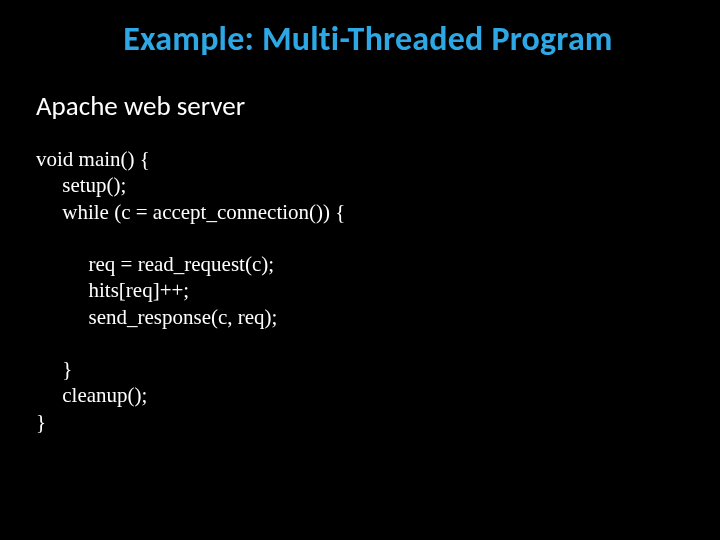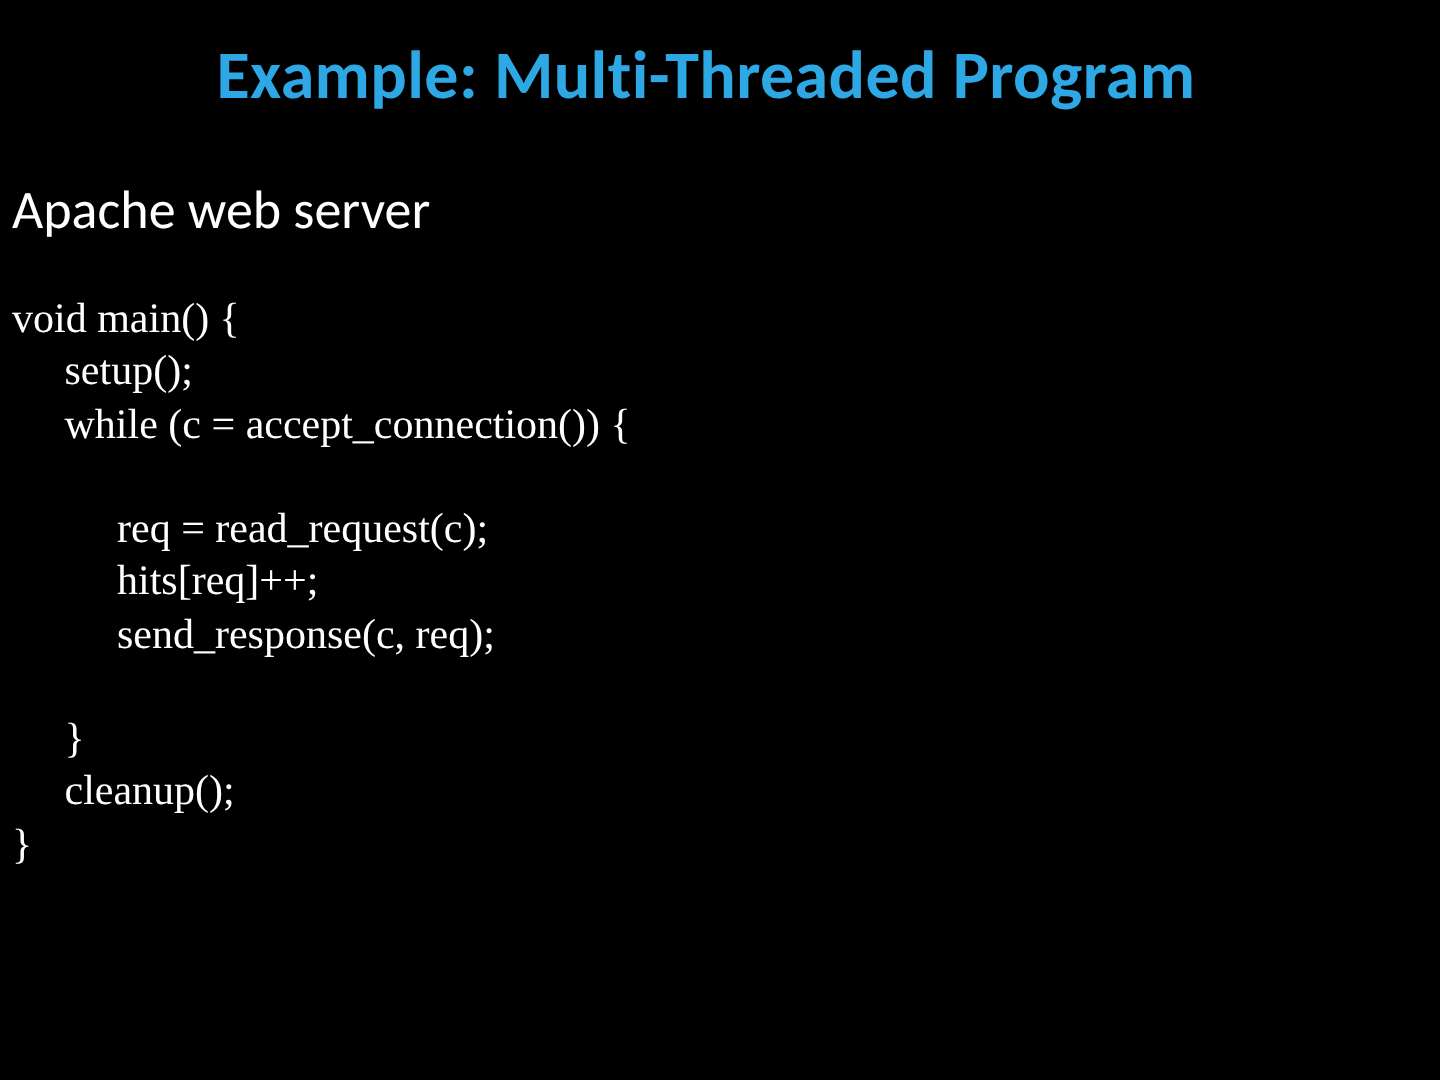--- a/index.html
+++ b/index.html
@@ -8,21 +8,21 @@
     height: 540px;
     background: #000;
     overflow: hidden;
     font-family: Calibri, "Segoe UI", Arial, sans-serif;
   }
   .slide {
     width: 720px;
     height: 540px;
     background: #000;
     position: relative;
-    padding: 18px 30px 0 16px;
+    padding: 18px 30px 0 46px;
   }
   .title {
     color: #2ea8e5;
     font-size: 34px;
     font-weight: 700;
     text-align: center;
     margin-bottom: 30px;
     letter-spacing: 0.2px;
   }
   .subtitle {

